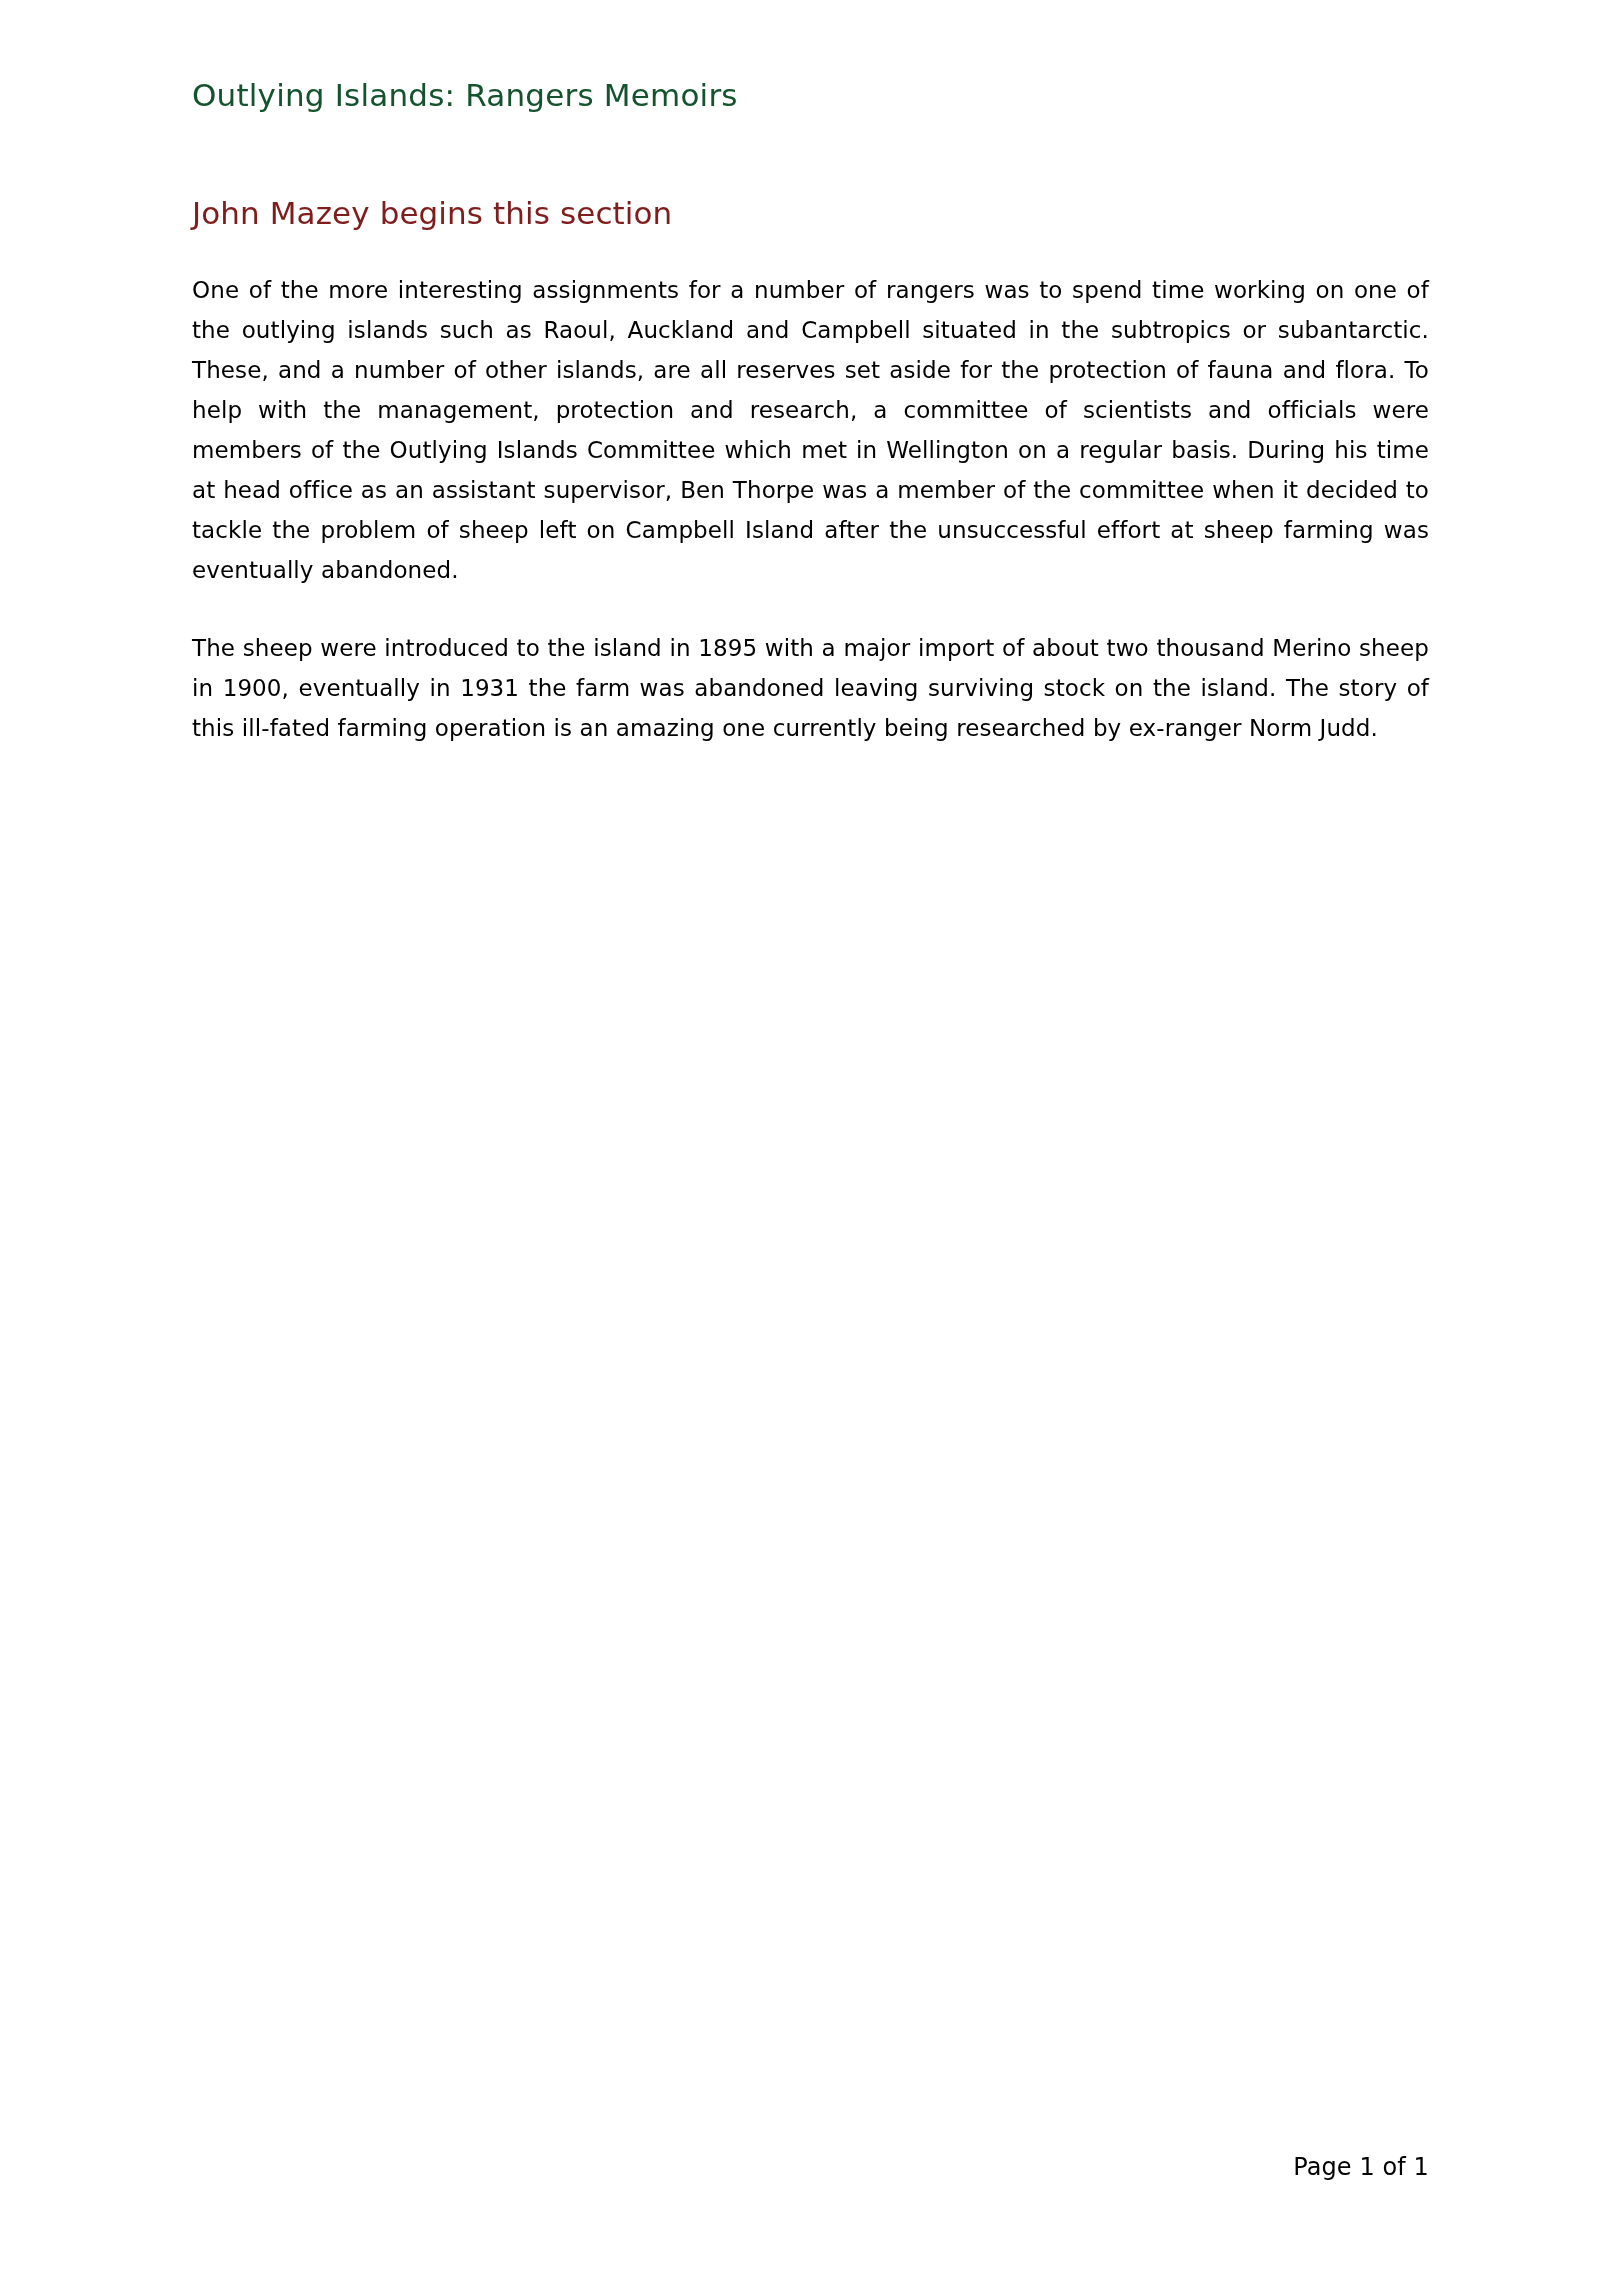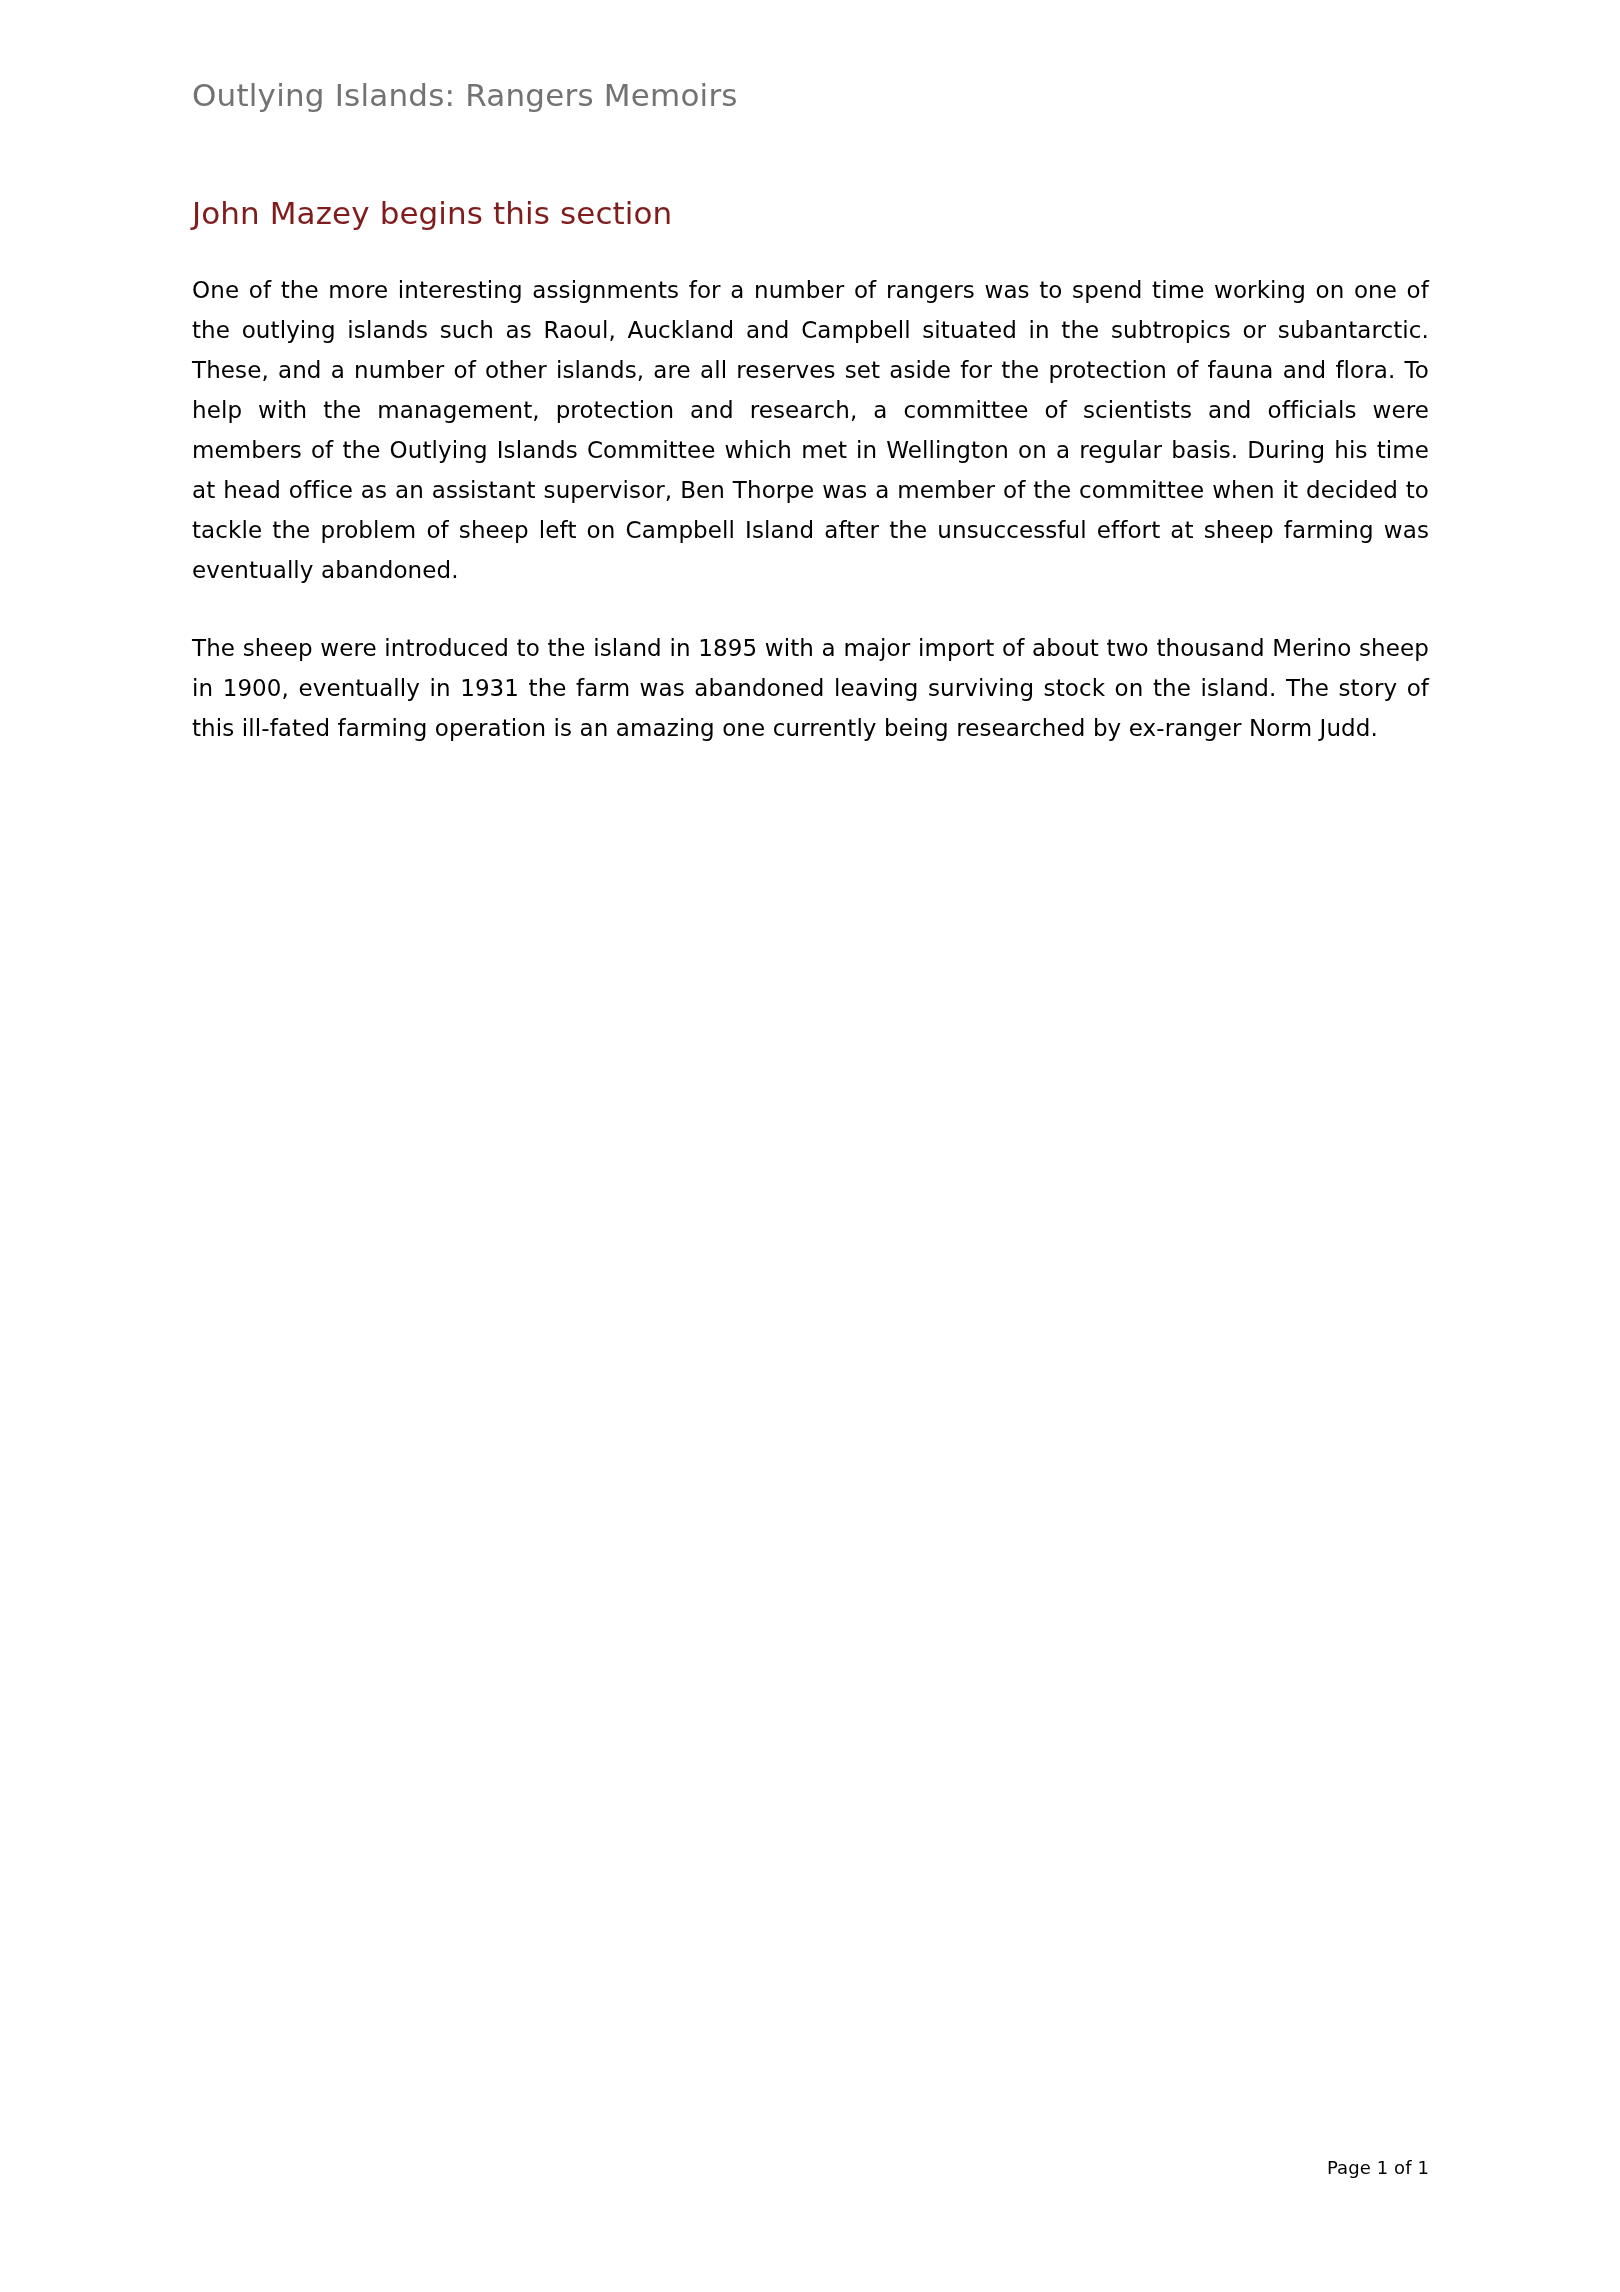--- a/index.html
+++ b/index.html
@@ -26,21 +26,21 @@
     top: 0;
     width: 1237px;
   }
   .doc-title {
     margin: 0;
     padding-top: 76px;
     font-size: 31px;
     font-weight: 400;
     line-height: 1.25;
     letter-spacing: 0.2px;
-    color: #737373;
+    color: #14532d;
     text-align: left;
   }
   .section-heading {
     margin: 0;
     padding-top: 80px;
     font-size: 31px;
     font-weight: 400;
     line-height: 1.22;
     letter-spacing: 0.1px;
     color: #7f1d1d;
@@ -60,21 +60,21 @@
   }
   .body-para.second {
     padding-top: 38px;
   }
   .page-footer {
     position: absolute;
     left: 192px;
     width: 1237px;
     top: 2148px;
     text-align: right;
-    font-size: 18px;
+    font-size: 24px;
     line-height: 39px;
     color: #000000;
     letter-spacing: 0.1px;
   }
 </style>
 </head>
 <body>
 
 <div class="page">
 

